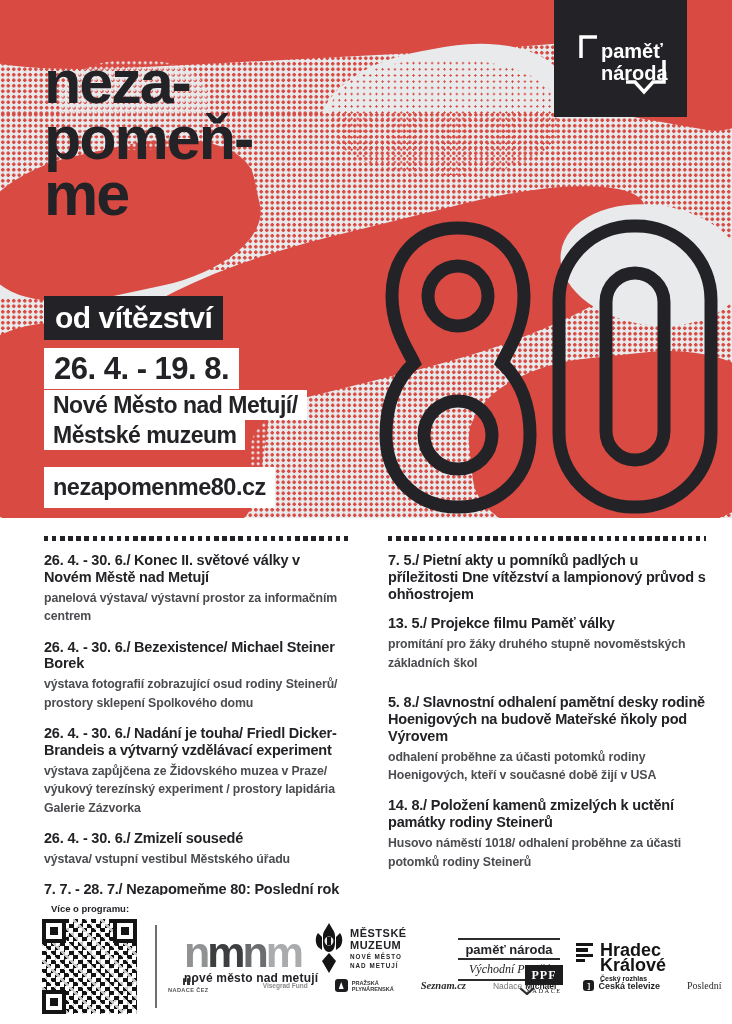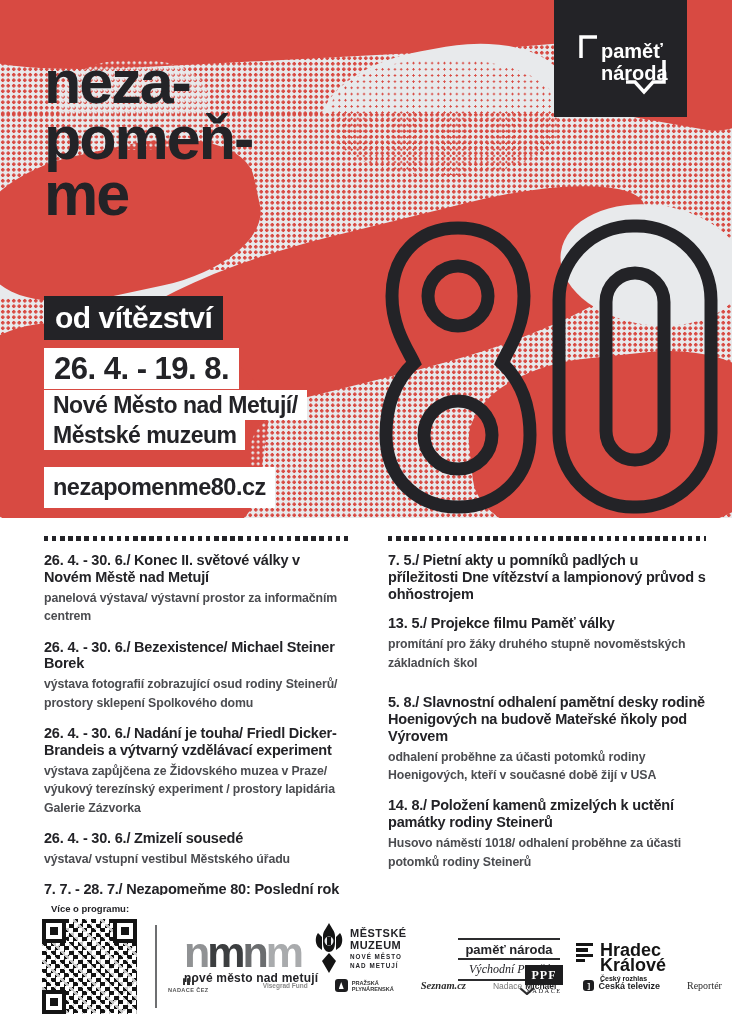--- a/index.html
+++ b/index.html
@@ -284,21 +284,21 @@
       </span>
       <span class="pt pt-seznam">Seznam.cz</span>
       <span class="pt pt-bigboard">
         <span>Nadace</span>
           <b>Michael</b>
       </span>
       <span class="pt pt-ct">
         <span class="ct-icon">]</span>
         <span class="ct-txt">Česká televize</span>
       </span>
-      <span class="pt pt-reporter">Reportér</span>
+      <span class="pt pt-reporter">Poslední</span>
       <span class="pt pt-kvety">
         <span class="kv-icon"></span>
         <span>květy</span>
       </span>
       <span class="pt pt-bpd">bpd partners</span>
     </div>
   </div>
 
 </div>
 

